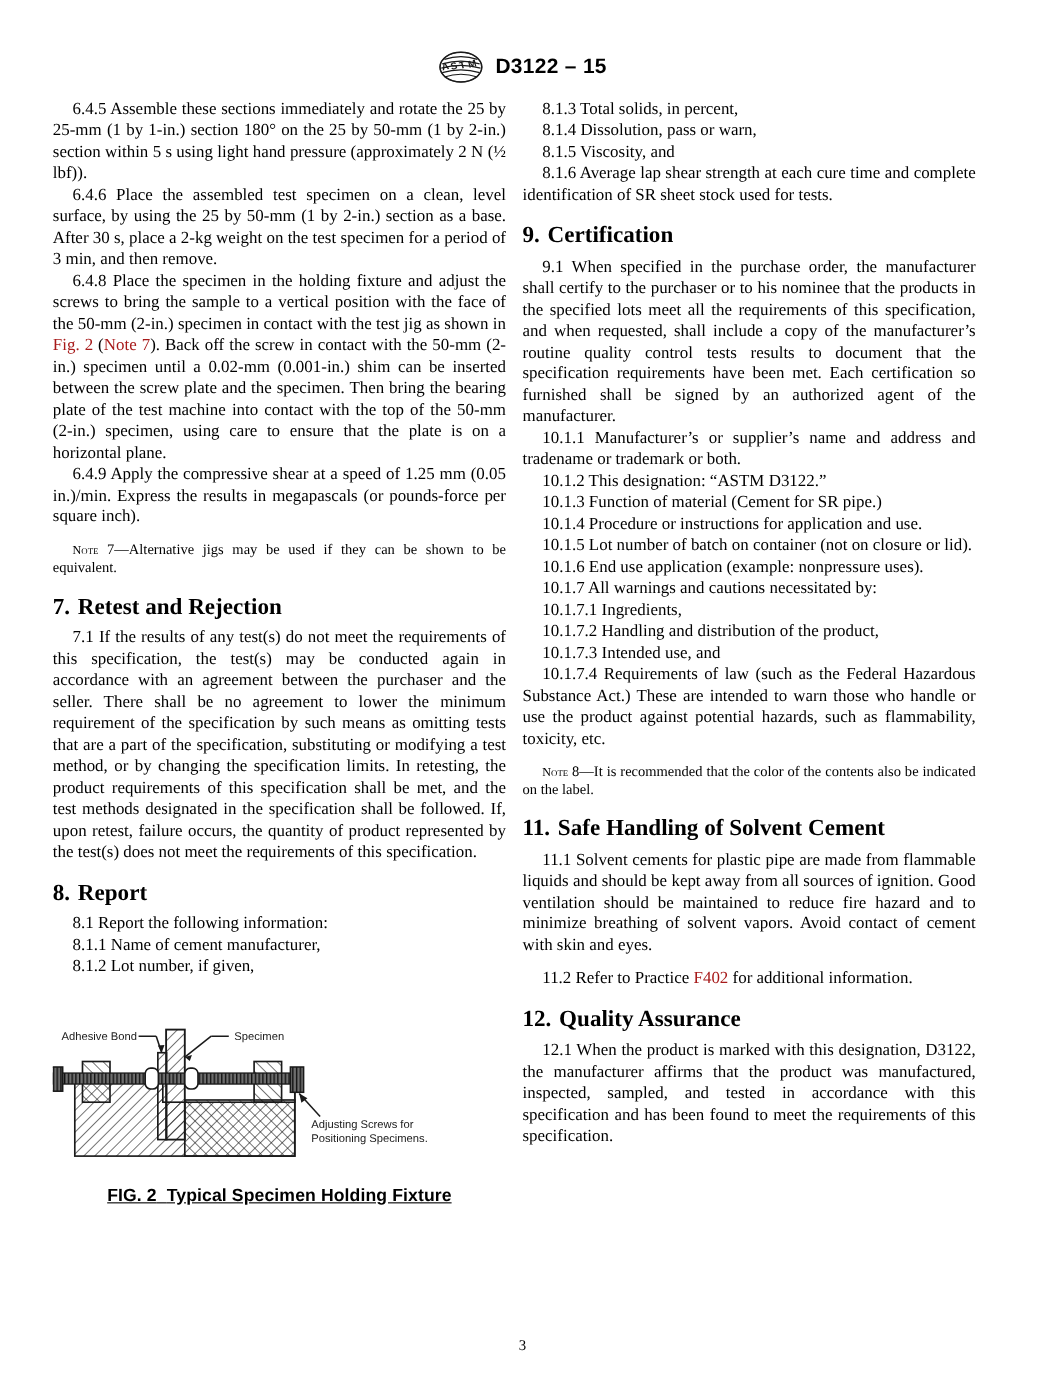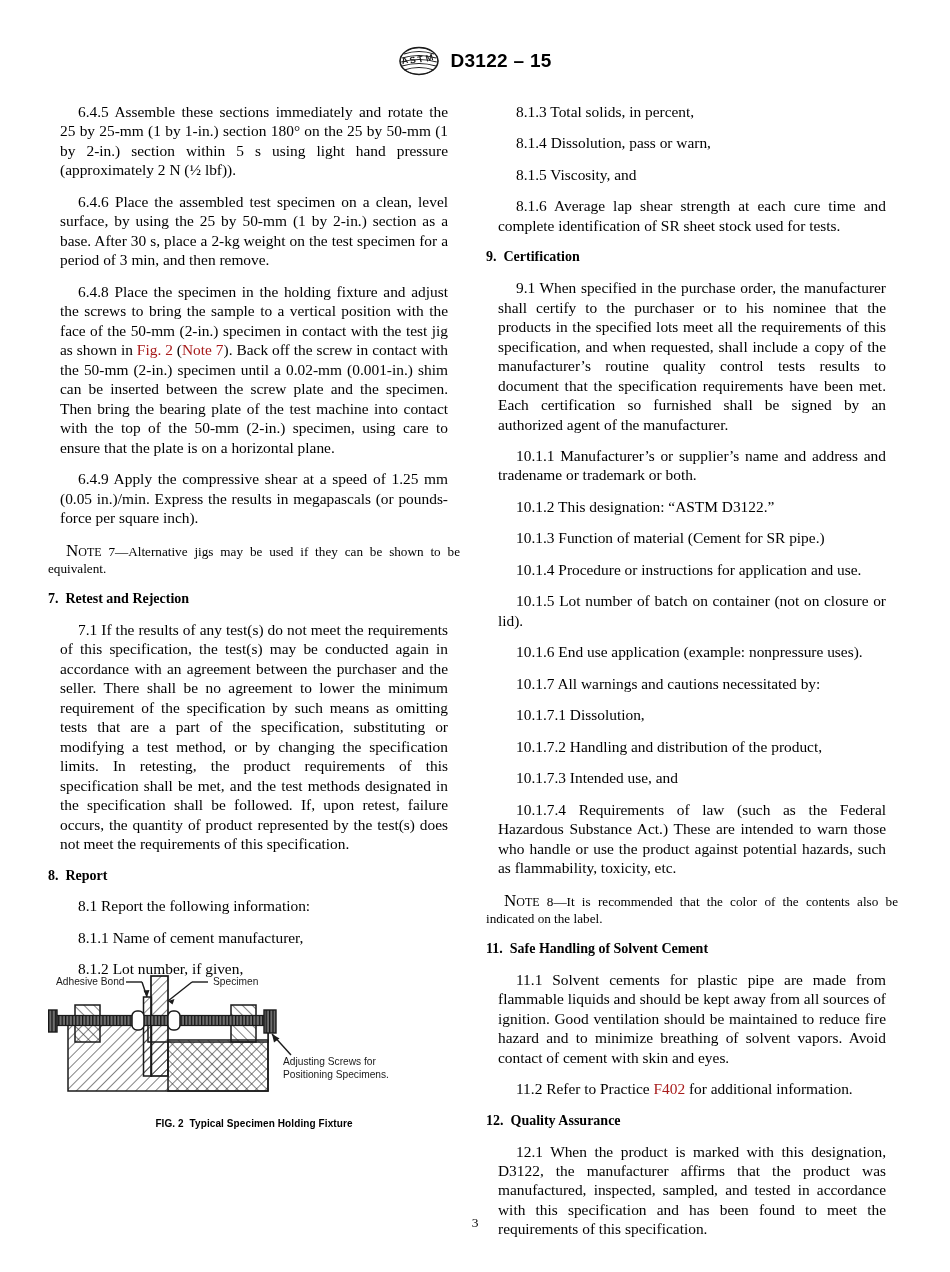--- a/index.html
+++ b/index.html
@@ -52,67 +52,67 @@
     position: absolute;
     top: 90px;
     width: 412px;
     font-size: 15.4px;
     line-height: 1.265;
     text-align: justify;
     text-justify: inter-word;
     hyphens: manual;
   }
   .col-left  { left: 48px; }
-  .col-right { left: 486px; }
+  .col-right { left: 475px; }
 
   p {
-    margin: 12px;
+    margin: 0;
     text-indent: 18px;
   }
 
   h3.section {
     font-family: "Liberation Serif", "DejaVu Serif", serif;
     font-weight: bold;
-    font-size: 14px;
+    font-size: 21px;
     margin: 13px 0 6px 0;
     text-indent: 0;
     text-align: left;
   }
   h3.section .num { margin-right: 7px; }
 
   .note {
     font-size: 13.2px;
     line-height: 1.24;
     text-align: justify;
     margin: 12px 0 0 0;
     text-indent: 18px;
   }
   .note .nlabel {
     font-variant: small-caps;
-    font-size: 17px;
+    font-size: 11px;
   }
   .gap-before { margin-top: 11px; }
 
   .ref { color: #a71a1a; }
 
   
   .figure {
     position: absolute;
     left: 48px;
     top: 930px;
     width: 412px;
-    margin-top: 40px;
   }
   .fig-caption {
     font-family: "Liberation Sans", "DejaVu Sans", sans-serif;
     font-weight: bold;
-    font-size: 10px;
+    font-size: 16px;
     text-align: center;
     margin-top: 4px;
     letter-spacing: 0.1px;
+    text-decoration: underline;
   }
 
   
   .page-number {
     position: absolute;
     top: 1215px;
     left: 0;
     width: 950px;
     text-align: center;
     font-size: 13.5px;
@@ -185,21 +185,21 @@
     <p>9.1  When specified in the purchase order, the manufacturer shall certify to the purchaser or to his nominee that the products in the specified lots meet all the requirements of this specification, and when requested, shall include a copy of the manufacturer’s routine quality control tests results to document that the specification requirements have been met. Each certification so furnished shall be signed by an authorized agent of the manufacturer.</p>
 
 
     <p>10.1.1  Manufacturer’s or supplier’s name and address and tradename or trademark or both.</p>
     <p>10.1.2  This designation: “ASTM D3122.”</p>
     <p>10.1.3  Function of material (Cement for SR pipe.)</p>
     <p>10.1.4  Procedure or instructions for application and use.</p>
     <p>10.1.5  Lot number of batch on container (not on closure or lid).</p>
     <p>10.1.6  End use application (example: nonpressure uses).</p>
     <p>10.1.7  All warnings and cautions necessitated by:</p>
-    <p>10.1.7.1  Dissolution,</p>
+    <p>10.1.7.1  Ingredients,</p>
     <p>10.1.7.2  Handling and distribution of the product,</p>
     <p>10.1.7.3  Intended use, and</p>
     <p>10.1.7.4  Requirements of law (such as the Federal Hazardous Substance Act.) These are intended to warn those who handle or use the product against potential hazards, such as flammability, toxicity, etc.</p>
 
     <p class="note"><span class="nlabel">Note</span><span> 8—It is recommended that the color of the contents also be indicated on the label.</span></p>
 
     <h3 class="section"><span class="num">11.</span><span>Safe Handling of Solvent Cement</span></h3>
 
     <p>11.1  Solvent cements for plastic pipe are made from flammable liquids and should be kept away from all sources of ignition. Good ventilation should be maintained to reduce fire hazard and to minimize breathing of solvent vapors. Avoid contact of cement with skin and eyes.</p>
 

